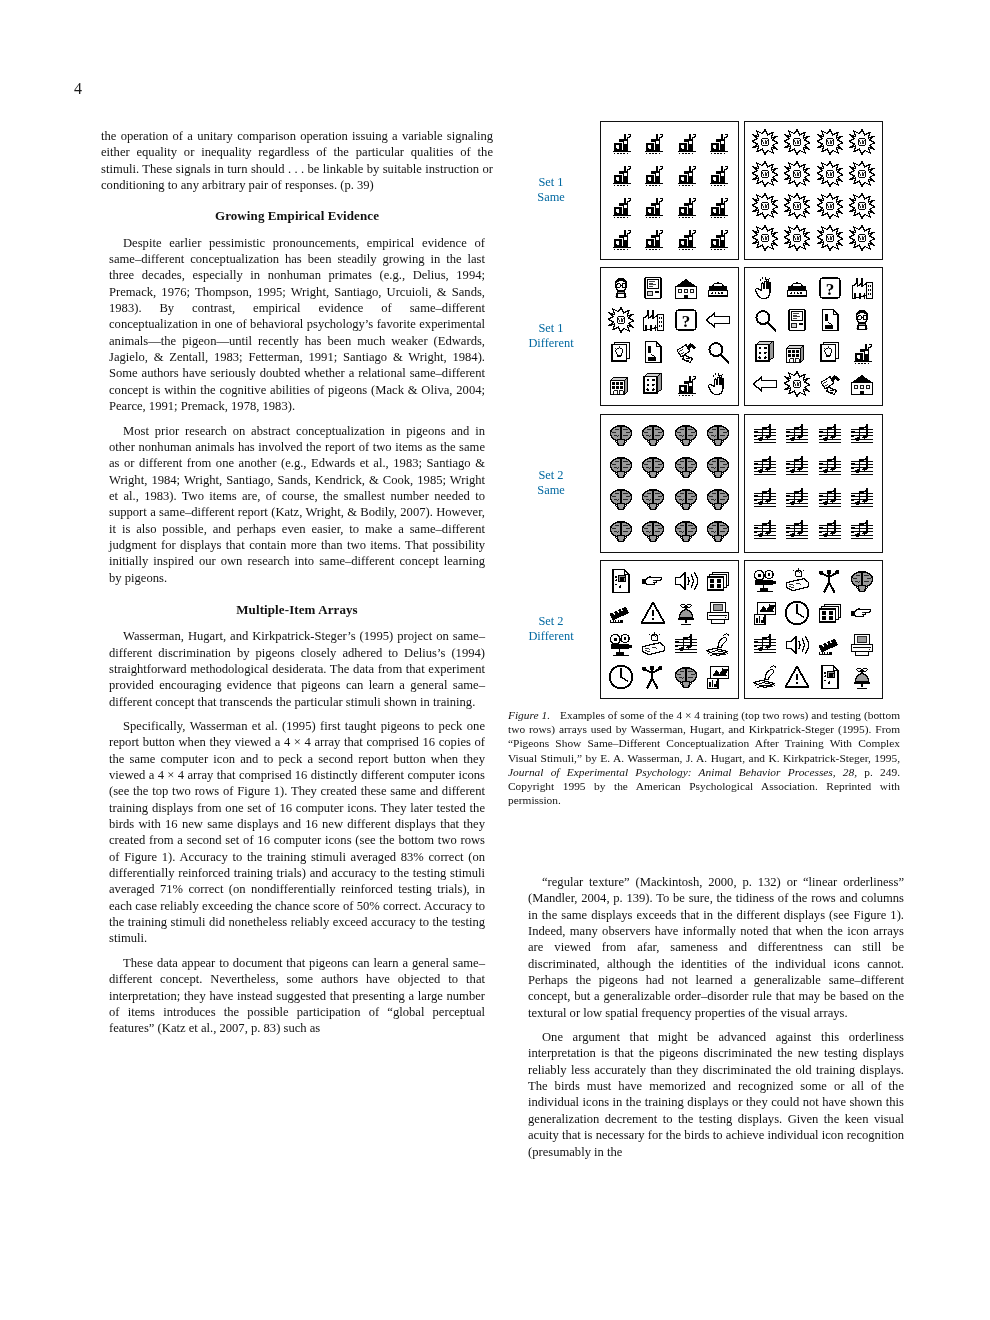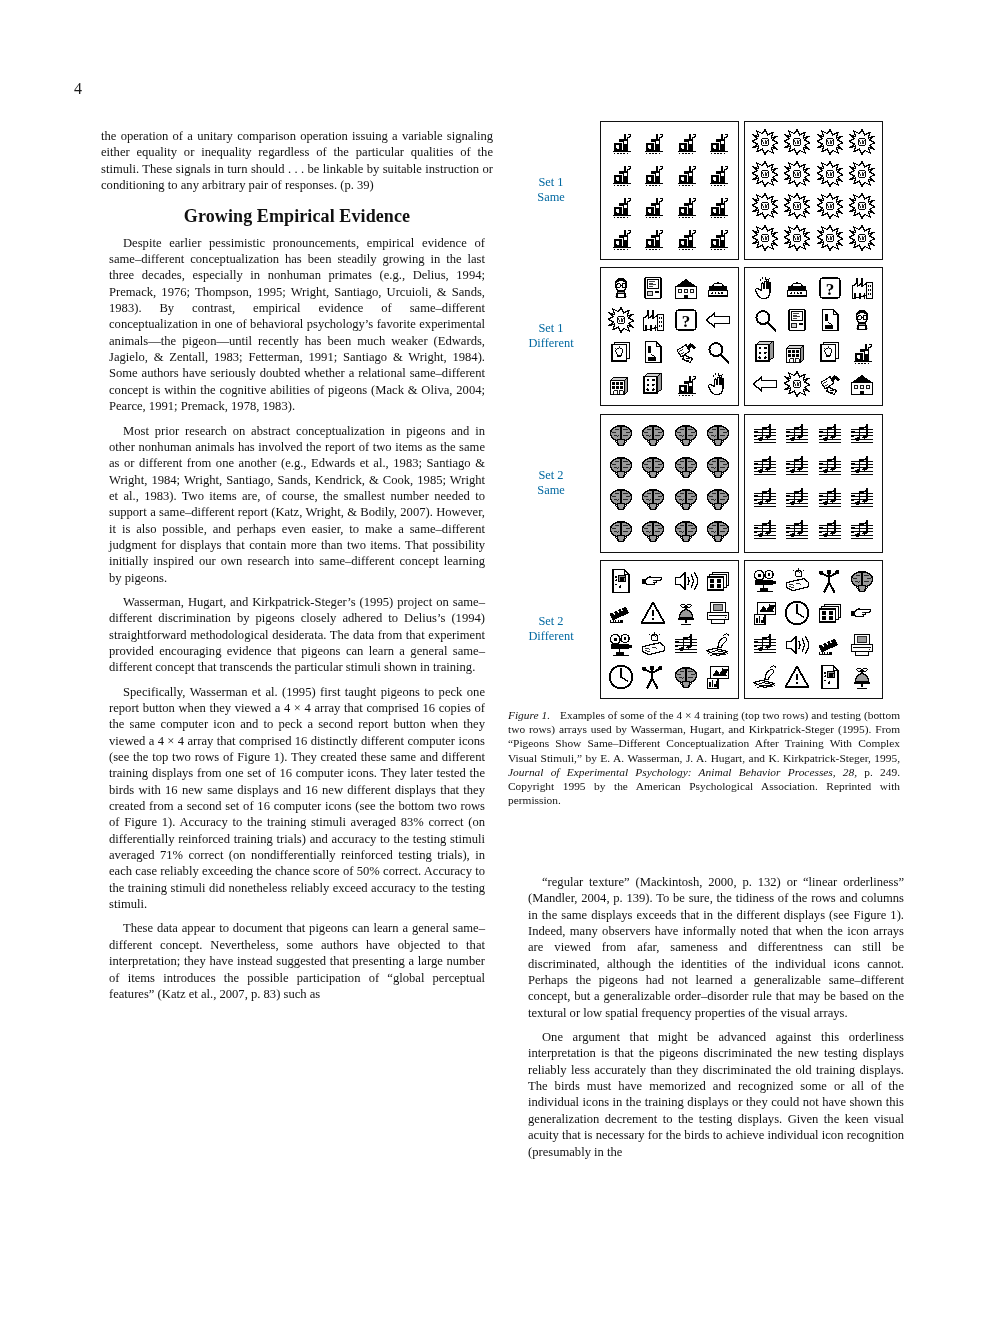--- a/index.html
+++ b/index.html
@@ -49,21 +49,21 @@
   .col p {
     margin: 8px;
     text-indent: 14px;
   }
   .col p.blockquote {
     text-indent: 0;
     margin: 0;
   }
 
   h2.heading {
-    font-size: 18px;
+    font-size: 13px;
     font-weight: bold;
     text-align: center;
     margin: 15px 0 10px 0;
     text-indent: 0;
     letter-spacing: .1px;
   }
   h2.heading.tight { margin-top: 16px; }
 
   
   .figure-wrap {
@@ -136,20 +136,21 @@
 
 <div class="page">
 
   <div class="folio">4</div>
 
   <div class="col col-left">
     <p class="blockquote">the operation of a unitary comparison operation issuing a variable signaling either equality or inequality regardless of the particular qualities of the stimuli. These signals in turn should . . . be linkable by suitable instruction or conditioning to any arbitrary pair of responses. (p. 39)</p>
     <h2 class="heading">Growing Empirical Evidence</h2>
     <p>Despite earlier pessimistic pronouncements, empirical evidence of same–different conceptualization has been steadily growing in the last three decades, especially in nonhuman primates (e.g., Delius, 1994; Premack, 1976; Thompson, 1995; Wright, Santiago, Urcuioli, &amp; Sands, 1983). By contrast, empirical evidence of same–different conceptualization in one of behavioral psychology’s favorite experimental animals—the pigeon—until recently has been much weaker (Edwards, Jagielo, &amp; Zentall, 1983; Fetterman, 1991; Santiago &amp; Wright, 1984). Some authors have seriously doubted whether a relational same–different concept is within the cognitive abilities of pigeons (Mack &amp; Oliva, 2004; Pearce, 1991; Premack, 1978, 1983).</p>
     <p>Most prior research on abstract conceptualization in pigeons and in other nonhuman animals has involved the report of two items as the same as or different from one another (e.g., Edwards et al., 1983; Santiago &amp; Wright, 1984; Wright, Santiago, Sands, Kendrick, &amp; Cook, 1985; Wright et al., 1983). Two items are, of course, the smallest number needed to support a same–different report (Katz, Wright, &amp; Bodily, 2007). However, it is also possible, and perhaps even easier, to make a same–different judgment for displays that contain more than two items. That possibility initially inspired our own research into same–different concept learning by pigeons.</p>
+    <h2 class="heading tight">Multiple-Item Arrays</h2>
     <p>Wasserman, Hugart, and Kirkpatrick-Steger’s (1995) project on same–different discrimination by pigeons closely adhered to Delius’s (1994) straightforward methodological desiderata. The data from that experiment provided encouraging evidence that pigeons can learn a general same–different concept that transcends the particular stimuli shown in training.</p>
     <p>Specifically, Wasserman et al. (1995) first taught pigeons to peck one report button when they viewed a 4 × 4 array that comprised 16 copies of the same computer icon and to peck a second report button when they viewed a 4 × 4 array that comprised 16 distinctly different computer icons (see the top two rows of Figure 1). They created these same and different training displays from one set of 16 computer icons. They later tested the birds with 16 new same displays and 16 new different displays that they created from a second set of 16 computer icons (see the bottom two rows of Figure 1). Accuracy to the training stimuli averaged 83% correct (on differentially reinforced training trials) and accuracy to the testing stimuli averaged 71% correct (on nondifferentially reinforced testing trials), in each case reliably exceeding the chance score of 50% correct. Accuracy to the training stimuli did nonetheless reliably exceed accuracy to the testing stimuli.</p>
     <p>These data appear to document that pigeons can learn a general same–different concept. Nevertheless, some authors have objected to that interpretation; they have instead suggested that presenting a large number of items introduces the possible participation of “global perceptual features” (Katz et al., 2007, p. 83) such as</p>
   </div>
 
   <div class="figure-wrap">
 
     <div class="fig-row fig-row-1">
       <div class="fig-label">
         <div>Set 1</div>

